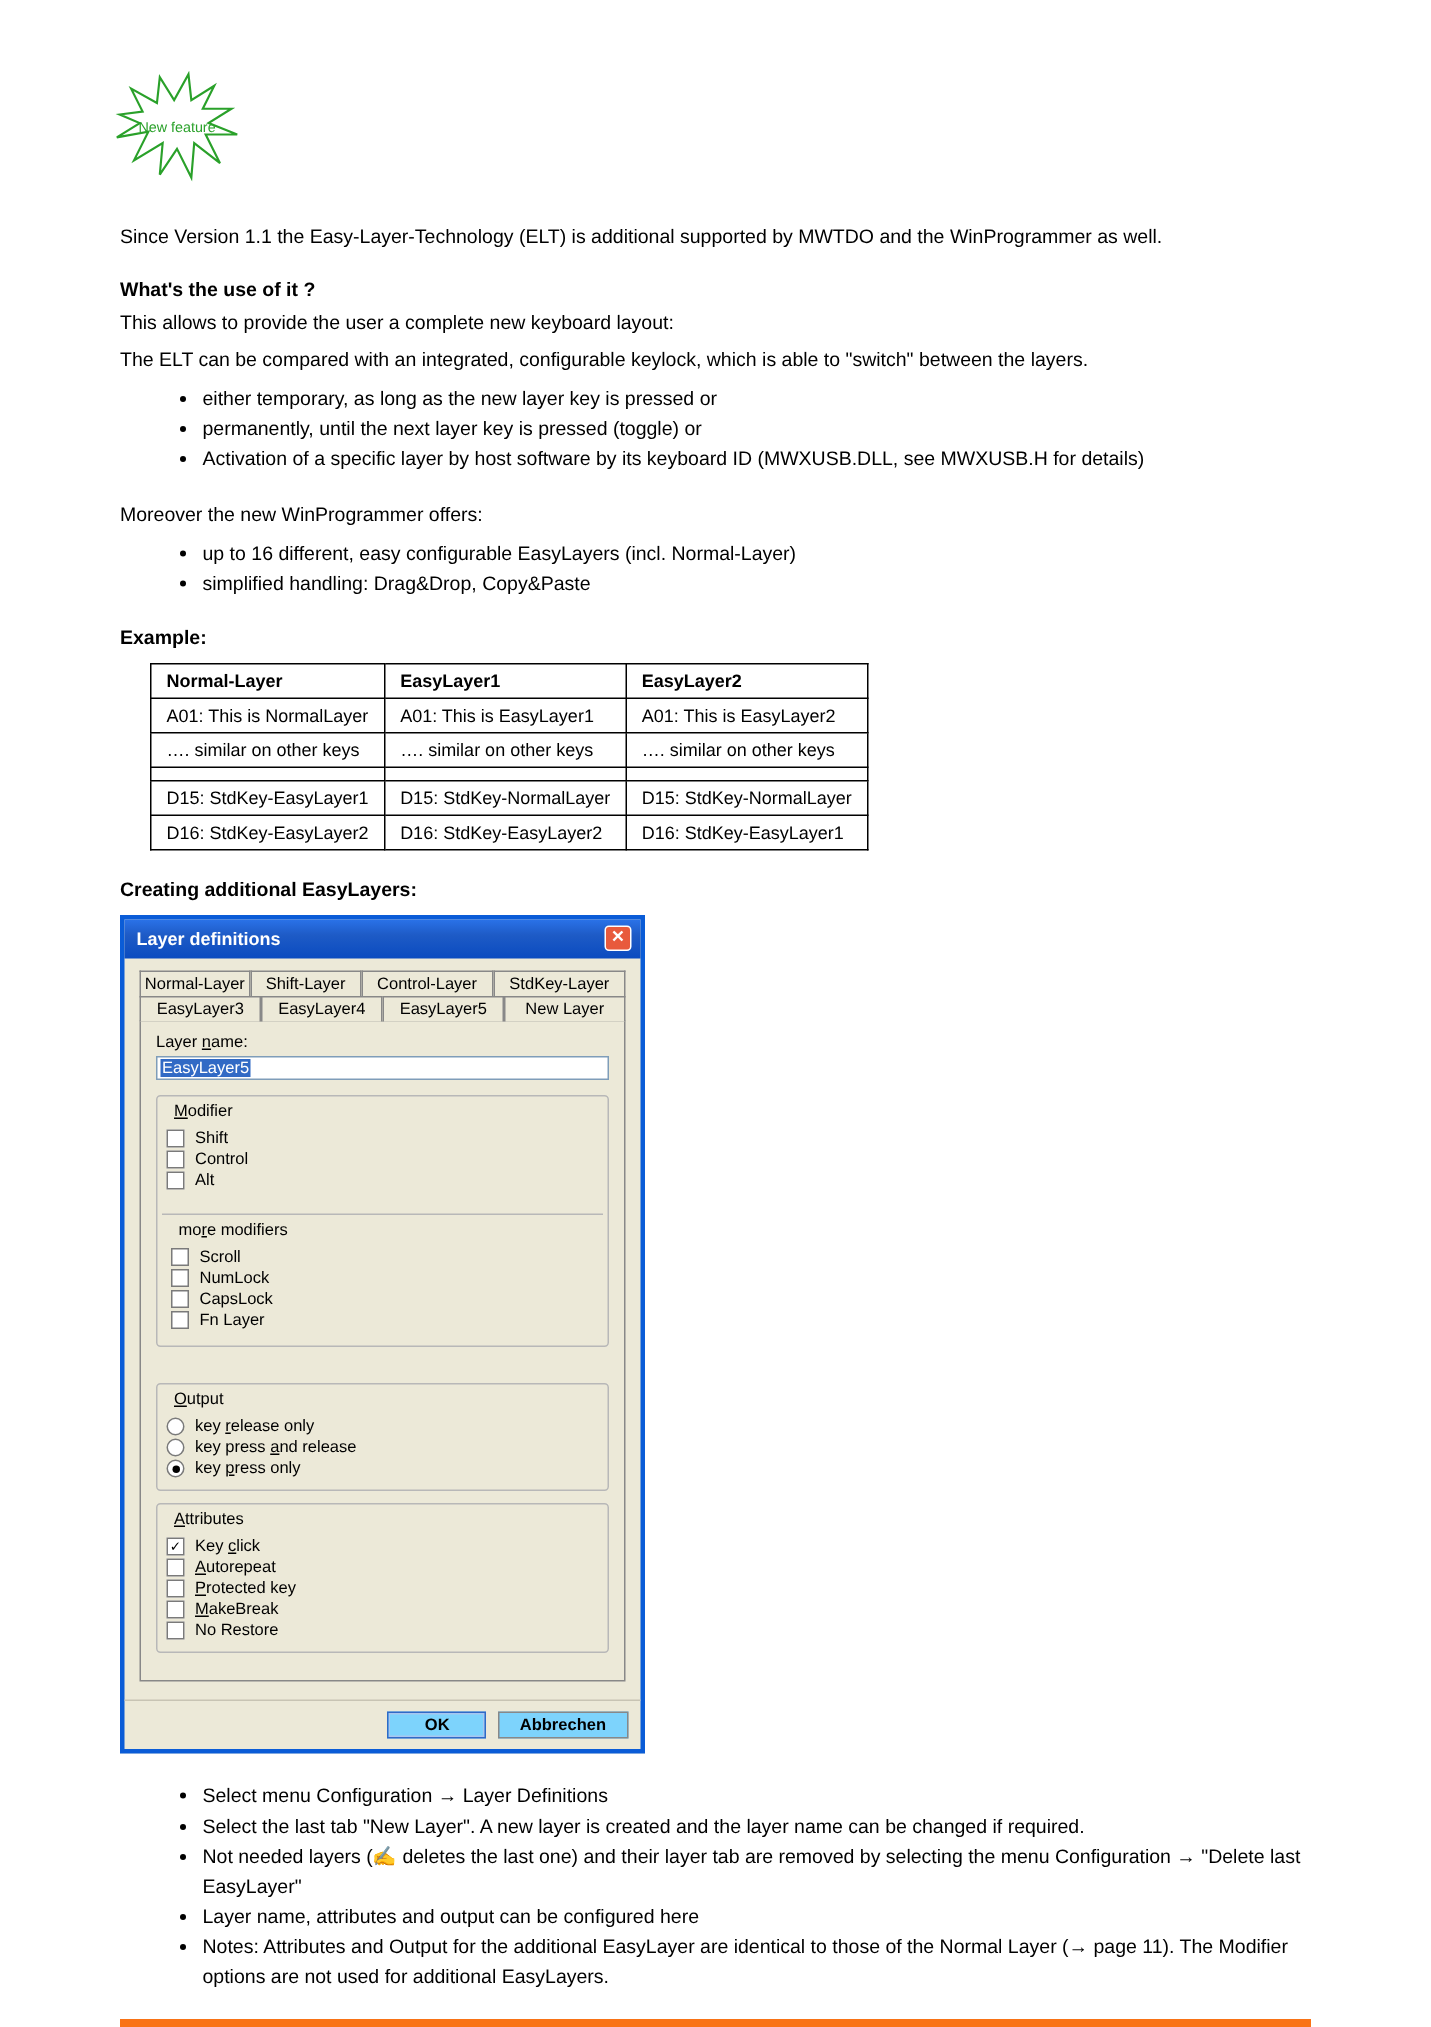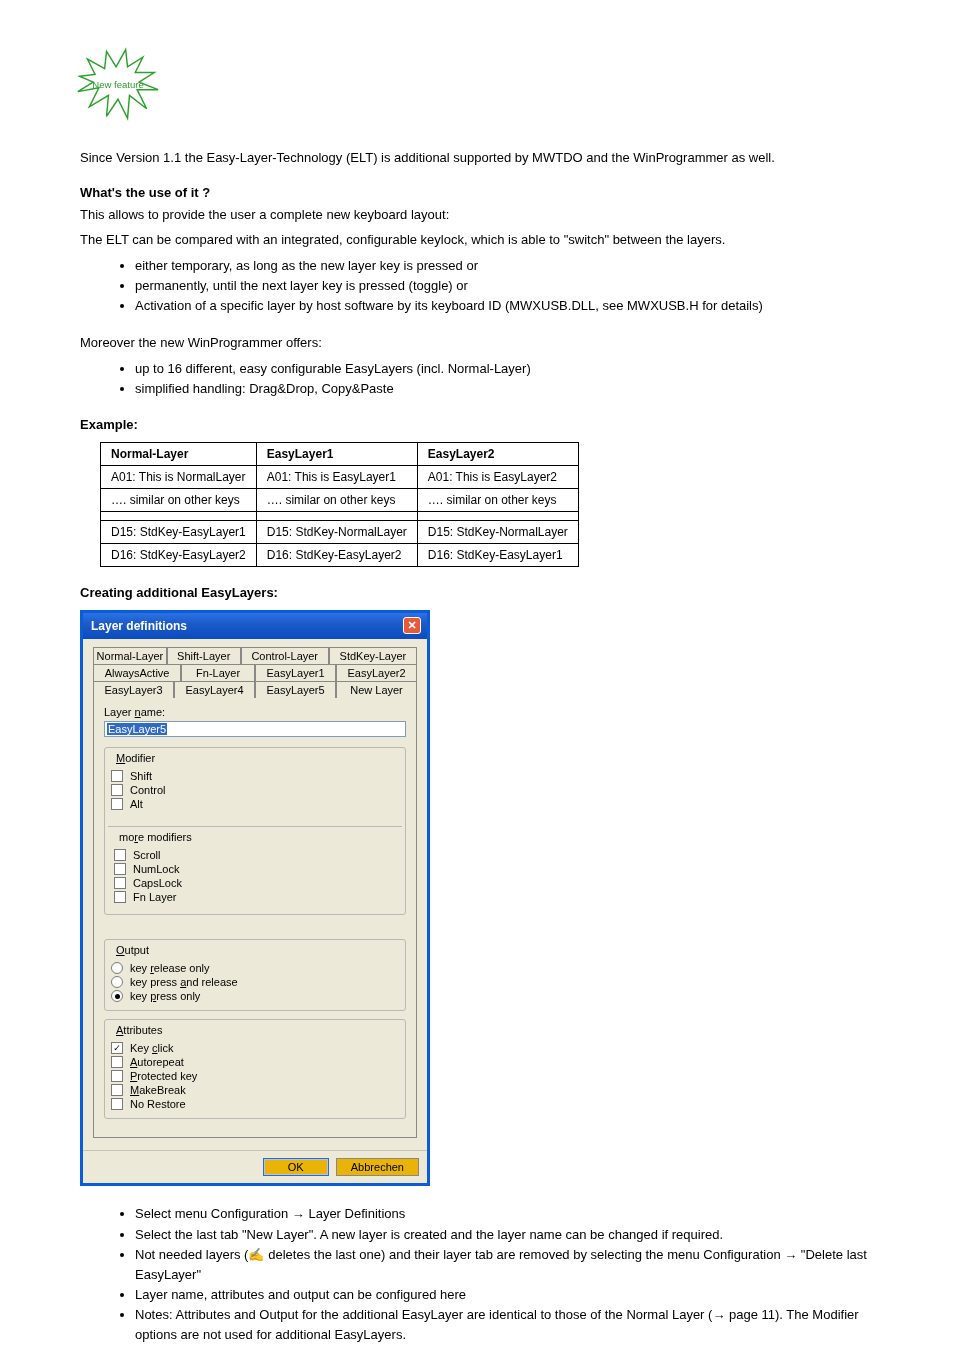--- a/index.html
+++ b/index.html
@@ -177,27 +177,28 @@
     width: 5px; height: 5px; border-radius: 50%; background: #000;
   }
   .dialog-footer {
     border-top: 1px solid #C8C4B4;
     padding: 7px 8px;
     text-align: right;
   }
   .dlg-btn {
     display: inline-block;
     border: 1px solid #888;
-    background: #eab308;
+    background: #7dd3fc;
     padding: 2px 14px;
     font-family: Tahoma, sans-serif;
     font-size: 11px;
     margin-left: 4px;
     min-width: 66px;
     text-align: center;
+    font-weight: bold;
   }
   .dlg-btn.default { border: 1px solid #3169C6; box-shadow: inset 0 0 0 1px #A7C7F0; }
   .footer {
     border-top: 6px solid #f97316;
     margin-top: 18px;
     padding-top: 5px;
     display: flex;
     justify-content: space-between;
     font-size: 11px;
   }
@@ -281,26 +282,20 @@
       </div>
       <div class="dialog-body">
         <div class="tabs-area">
           <div class="tab-row">
             <div class="tab" style="flex:1">Normal-Layer</div>
             <div class="tab" style="flex:1">Shift-Layer</div>
             <div class="tab" style="flex:1.2">Control-Layer</div>
             <div class="tab" style="flex:1.2">StdKey-Layer</div>
           </div>
           <div class="tab-row">
-            <div class="tab" style="flex:1.2">AlwaysActive</div>
-            <div class="tab" style="flex:1">Fn-Layer</div>
-            <div class="tab" style="flex:1.1">EasyLayer1</div>
-            <div class="tab" style="flex:1.1">EasyLayer2</div>
-          </div>
-          <div class="tab-row">
             <div class="tab" style="flex:1">EasyLayer3</div>
             <div class="tab" style="flex:1">EasyLayer4</div>
             <div class="tab tab-active" style="flex:1">EasyLayer5</div>
             <div class="tab" style="flex:1">New Layer</div>
           </div>
           <div class="tab-content-border">
             <div class="lbl">Layer <span class="underline">n</span>ame:</div>
 
             <div class="text-input"><span class="selected-val">EasyLayer5</span></div>
 

